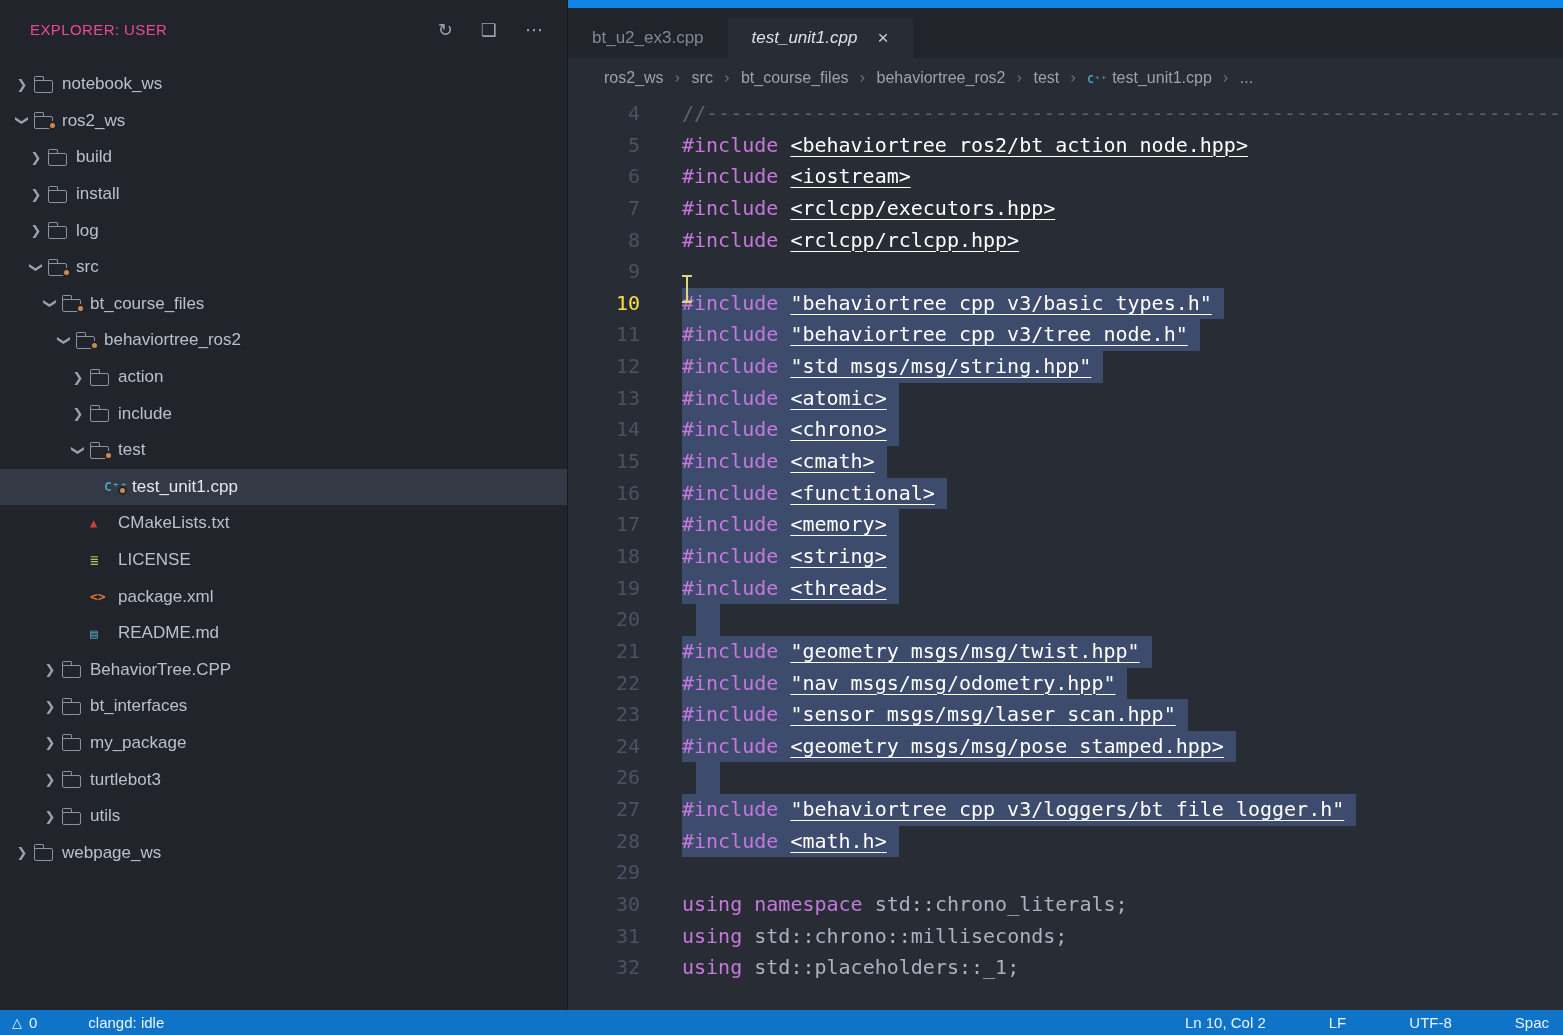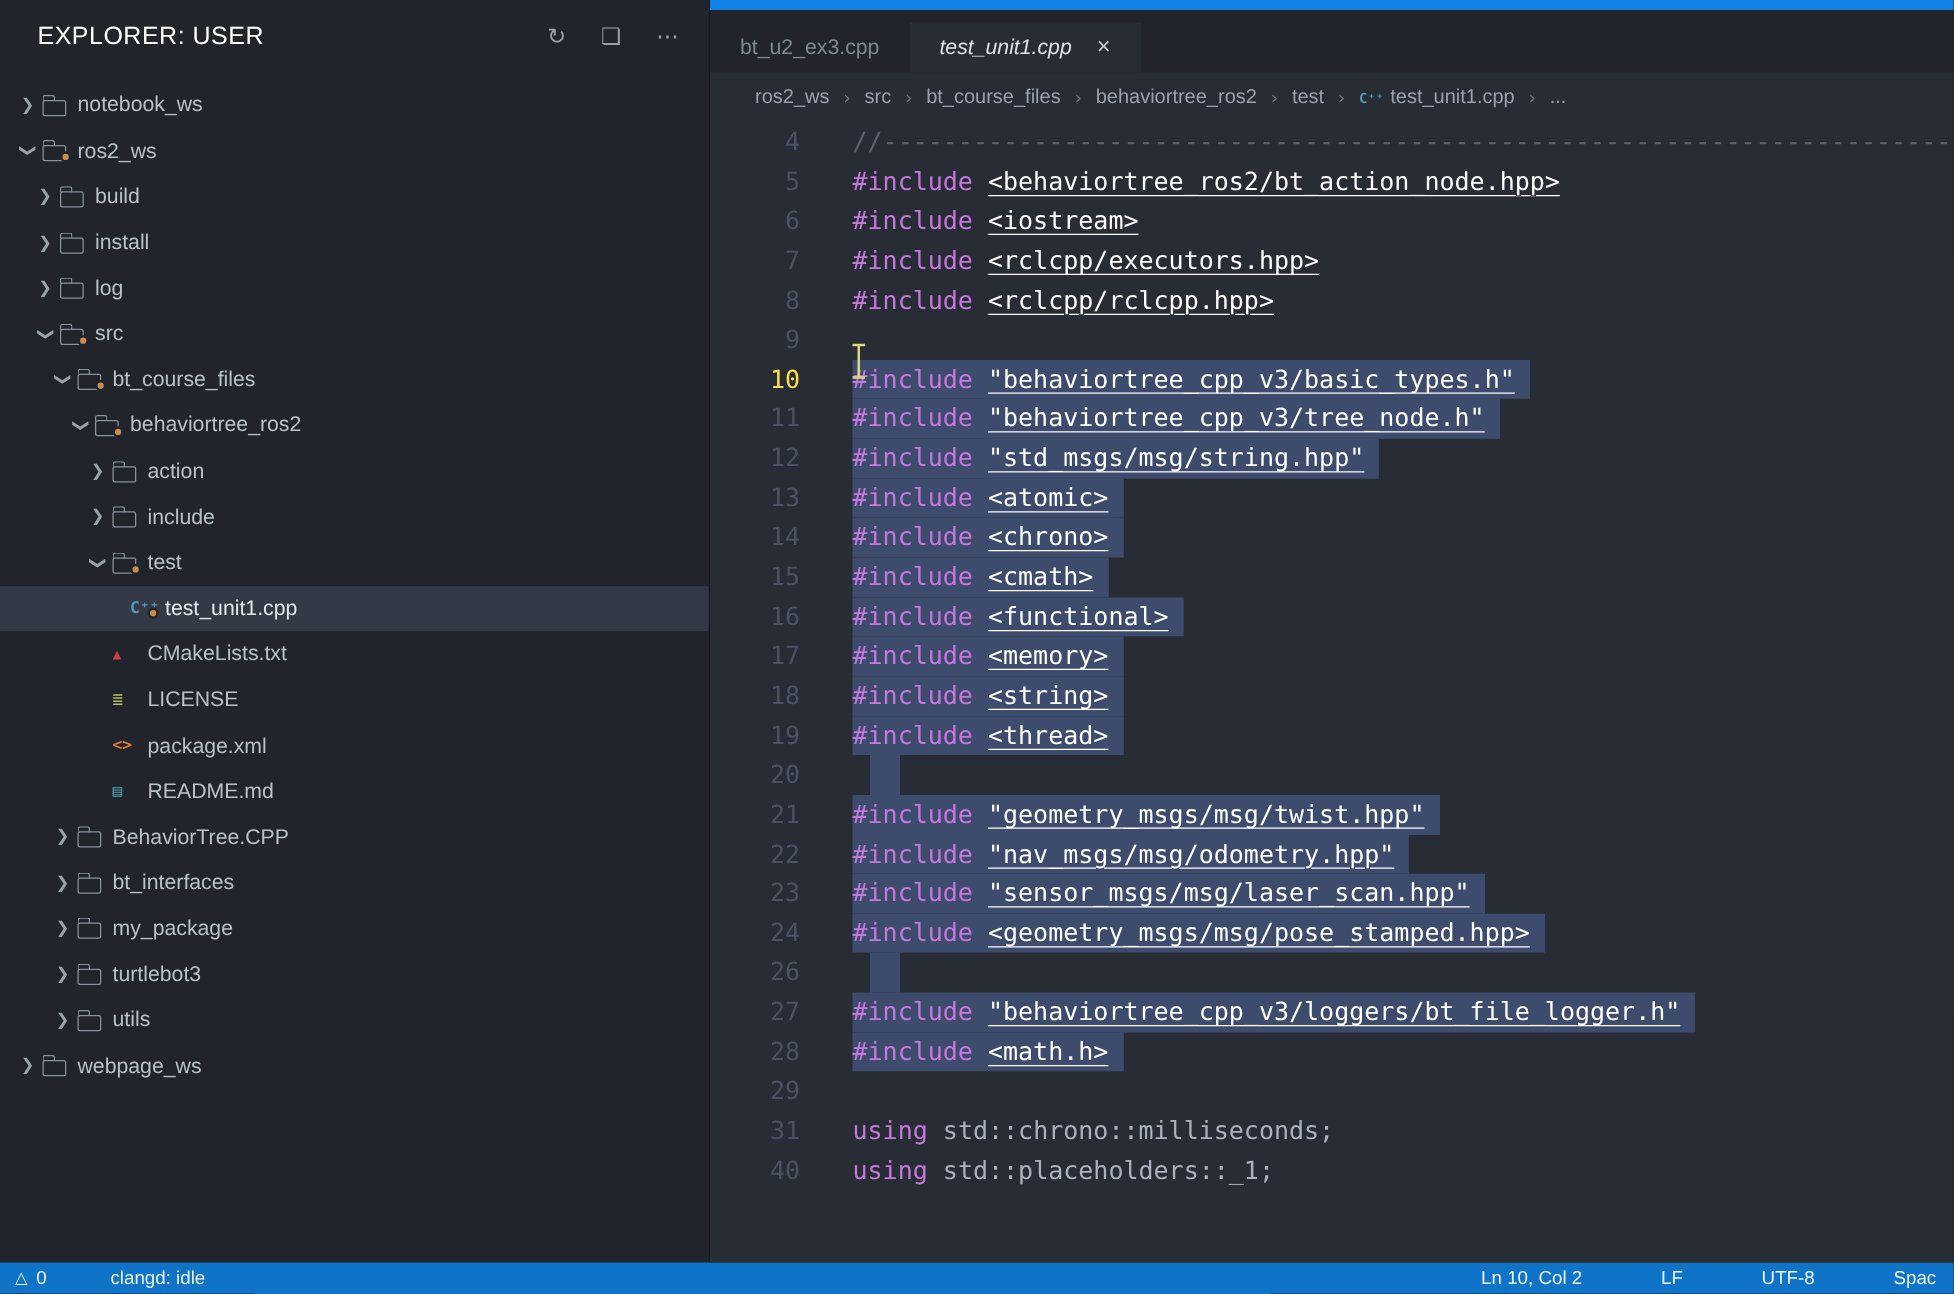--- a/index.html
+++ b/index.html
@@ -7,21 +7,21 @@
   body {
     width:1563px; height:1035px; overflow:hidden;
     font-family:"Liberation Sans", "DejaVu Sans", sans-serif;
   }
   .app { width:1563px; height:1035px; display:flex; flex-direction:column; }
   .main { flex:1; display:flex; min-height:0; }
 
   
   .sidebar { width:568px; flex:none; background:#21252b; border-right:1px solid #181a1f; display:flex; flex-direction:column; }
   .sidebar-header { height:58px; flex:none; display:flex; align-items:center; justify-content:space-between; padding:0 24px 0 30px; }
-  .sb-title { font-size:20px; color:#ffffff; letter-spacing:.4px; white-space:nowrap; }
+  .sb-title { font-size:15px; color:#ec4899; letter-spacing:.4px; white-space:nowrap; }
   .sb-actions { display:flex; gap:28px; align-items:center; }
   .sb-icon { color:#9aa1ab; font-size:18px; cursor:pointer; font-family:"DejaVu Sans", sans-serif; }
   .tree { flex:1; padding-top:8px; overflow:hidden; font-size:17px; color:#b9c0ca; }
   .trow { display:flex; align-items:center; height:36.6px; cursor:pointer; white-space:nowrap; }
   .trow.sel { background:#333a46; color:#e4e8ed; }
   .chev { width:24px; flex:none; display:flex; justify-content:center; font-size:13px; color:#9aa1ab; font-family:"DejaVu Sans", sans-serif; }
   .chev.down { transform:rotate(90deg); }
   .chev.empty { visibility:hidden; }
   .ficon { width:28px; flex:none; display:flex; align-items:center; position:relative; font-family:"DejaVu Sans Mono", monospace; }
   .folder-shape { position:relative; width:19px; height:13px; border:1.5px solid #8a93a1; border-radius:2px; margin-top:4px; }
@@ -289,22 +289,23 @@
           <div class="cline sel"><span class="lnum">19</span><span class="ltext"><span class="tk-dir">#include</span><span class="tk-sp"> </span><span class="tk-path">&lt;thread&gt;</span></span></div>
           <div class="cline sel"><span class="lnum">20</span><span class="ltext empty"></span></div>
           <div class="cline sel"><span class="lnum">21</span><span class="ltext"><span class="tk-dir">#include</span><span class="tk-sp"> </span><span class="tk-path">"geometry_msgs/msg/twist.hpp"</span></span></div>
           <div class="cline sel"><span class="lnum">22</span><span class="ltext"><span class="tk-dir">#include</span><span class="tk-sp"> </span><span class="tk-path">"nav_msgs/msg/odometry.hpp"</span></span></div>
           <div class="cline sel"><span class="lnum">23</span><span class="ltext"><span class="tk-dir">#include</span><span class="tk-sp"> </span><span class="tk-path">"sensor_msgs/msg/laser_scan.hpp"</span></span></div>
           <div class="cline sel"><span class="lnum">24</span><span class="ltext"><span class="tk-dir">#include</span><span class="tk-sp"> </span><span class="tk-path">&lt;geometry_msgs/msg/pose_stamped.hpp&gt;</span></span></div>
           <div class="cline sel"><span class="lnum">26</span><span class="ltext empty"></span></div>
           <div class="cline sel"><span class="lnum">27</span><span class="ltext"><span class="tk-dir">#include</span><span class="tk-sp"> </span><span class="tk-path">"behaviortree_cpp_v3/loggers/bt_file_logger.h"</span></span></div>
           <div class="cline sel"><span class="lnum">28</span><span class="ltext"><span class="tk-dir">#include</span><span class="tk-sp"> </span><span class="tk-path">&lt;math.h&gt;</span></span></div>
           <div class="cline"><span class="lnum">29</span><span class="ltext"></span></div>
+          <div class="cline"><span class="lnum">30</span><span class="ltext"><span class="tk-kw">using</span><span class="tk-sp"> </span><span class="tk-kw">namespace</span><span class="tk-sp"> </span><span class="tk-pl">std::chrono_literals;</span></span></div>
           <div class="cline"><span class="lnum">31</span><span class="ltext"><span class="tk-kw">using</span><span class="tk-sp"> </span><span class="tk-pl">std::chrono::milliseconds;</span></span></div>
-          <div class="cline"><span class="lnum">40</span><span class="ltext"><span class="tk-kw">using</span><span class="tk-sp"> </span><span class="tk-pl">std::placeholders::_1;</span></span></div>
+          <div class="cline"><span class="lnum">32</span><span class="ltext"><span class="tk-kw">using</span><span class="tk-sp"> </span><span class="tk-pl">std::placeholders::_1;</span></span></div>
         </div>
     </div>
 
   </div>
 
   <div class="statusbar">
     <div class="sb-left">
       <span class="st-prob">
         <span class="warn-tri">△</span>
         <span>0</span>

